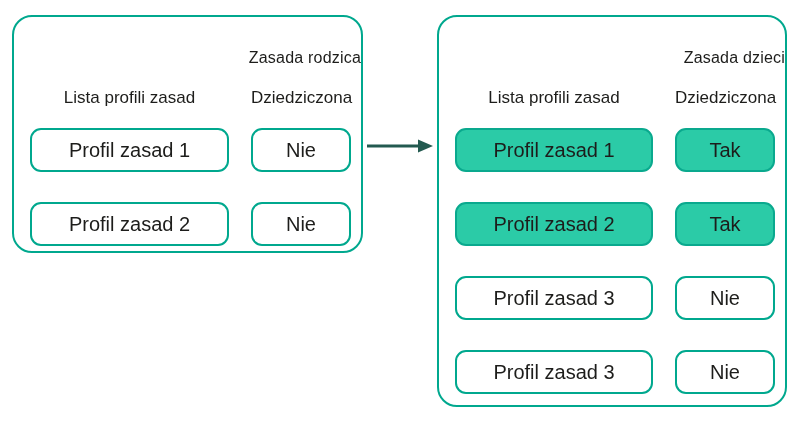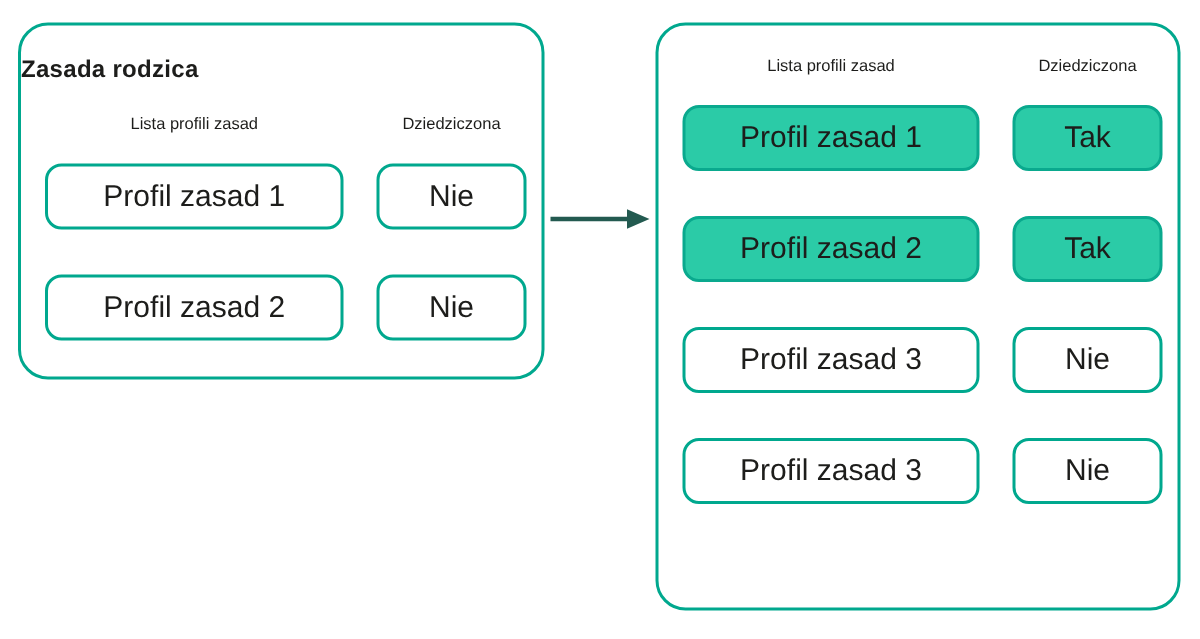--- a/index.html
+++ b/index.html
@@ -20,35 +20,35 @@
     border: 2px solid #00a88e;
     border-radius: 20px;
     background: #ffffff;
     display: flex;
     flex-direction: column;
   }
   .panel-parent { left: 12px; top: 15px; width: 351px; height: 238px; }
   .panel-child  { left: 437px; top: 15px; width: 350px; height: 392px; }
 
   .panel-title {
-    margin-top: 21px;
-    text-align: left;
+    margin-top: 32px;
+    text-align: right;
     font-size: 16px;
-    font-weight: bold;
+    font-weight: normal;
     letter-spacing: 0.2px;
   }
   .cols {
     display: grid;
     grid-template-columns: 1fr 100px;
     column-gap: 22px;
     padding: 0 10px 0 16px;
   }
   .headers {
     margin-top: 21px;
-    font-size: 11px;
+    font-size: 17px;
   }
   .headers .hdr {
     text-align: center;
     white-space: nowrap;
   }
   .row { margin-top: 30px; }
   .row.first { margin-top: 20px; }
   .chip {
     height: 44px;
     border: 2px solid #00a88e;
@@ -94,20 +94,21 @@
   </section>
 
   <div class="arrow">
     <svg width="68" height="16" viewBox="0 0 68 16">
       <line x1="1" y1="8" x2="53" y2="8" stroke="#235a50" stroke-width="3"></line>
       <polygon points="52,1.5 67,8 52,14.5" fill="#235a50"></polygon>
     </svg>
   </div>
 
   <section class="panel panel-child">
+    <h2 class="panel-title">Zasada dzieci</h2>
     <div class="cols headers">
       <div class="hdr">Lista profili zasad</div>
       <div class="hdr">Dziedziczona</div>
     </div>
     <div class="cols row first">
       <div class="chip filled">Profil zasad 1</div>
       <div class="chip filled">Tak</div>
     </div>
     <div class="cols row">
       <div class="chip filled">Profil zasad 2</div>

